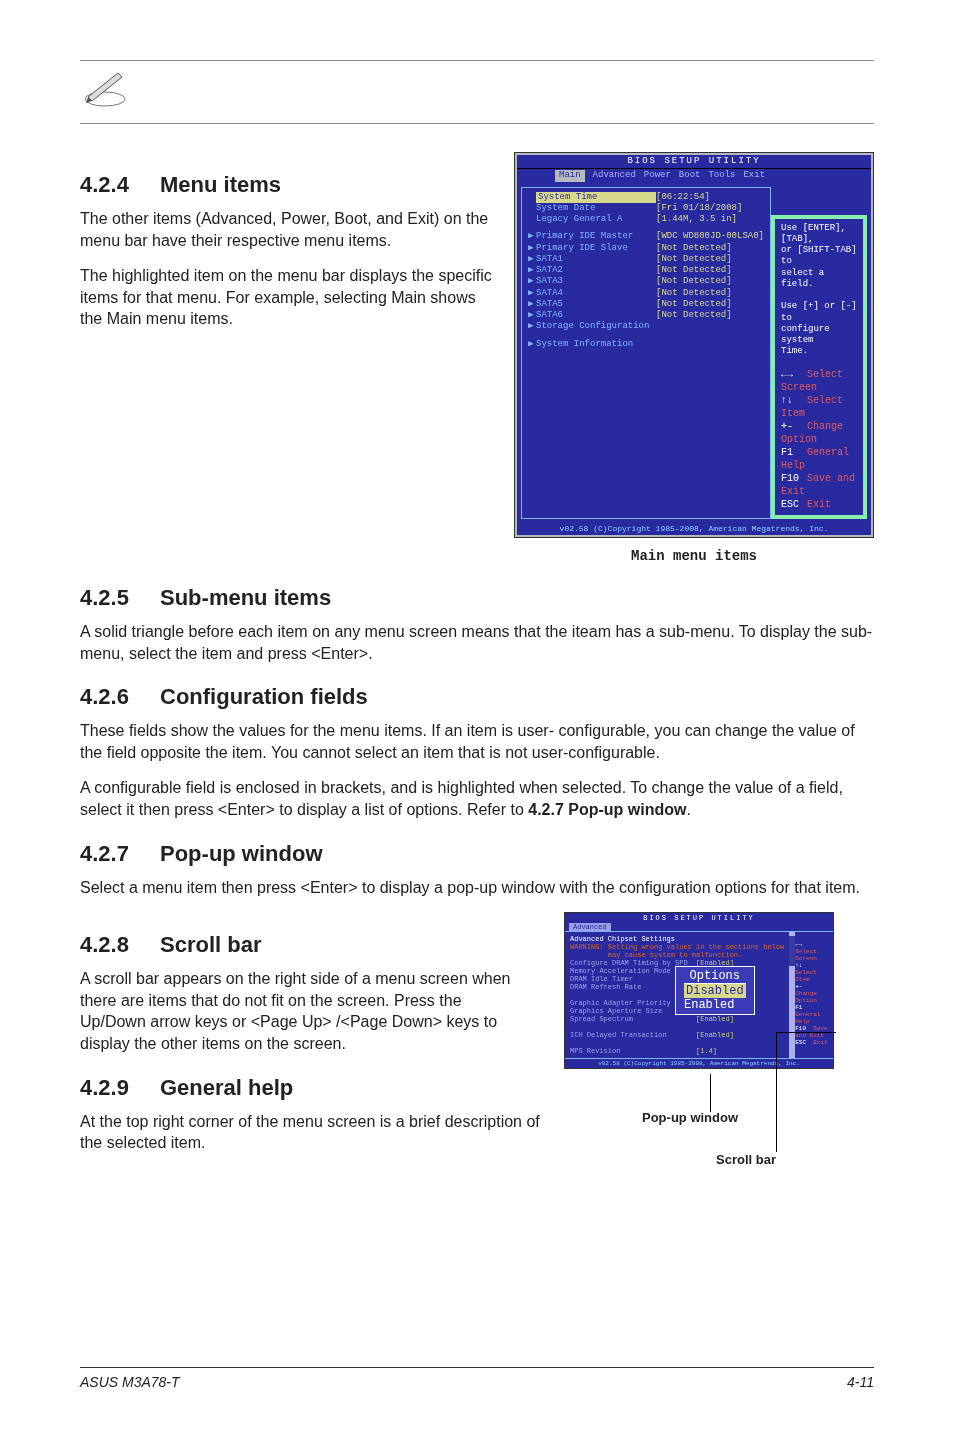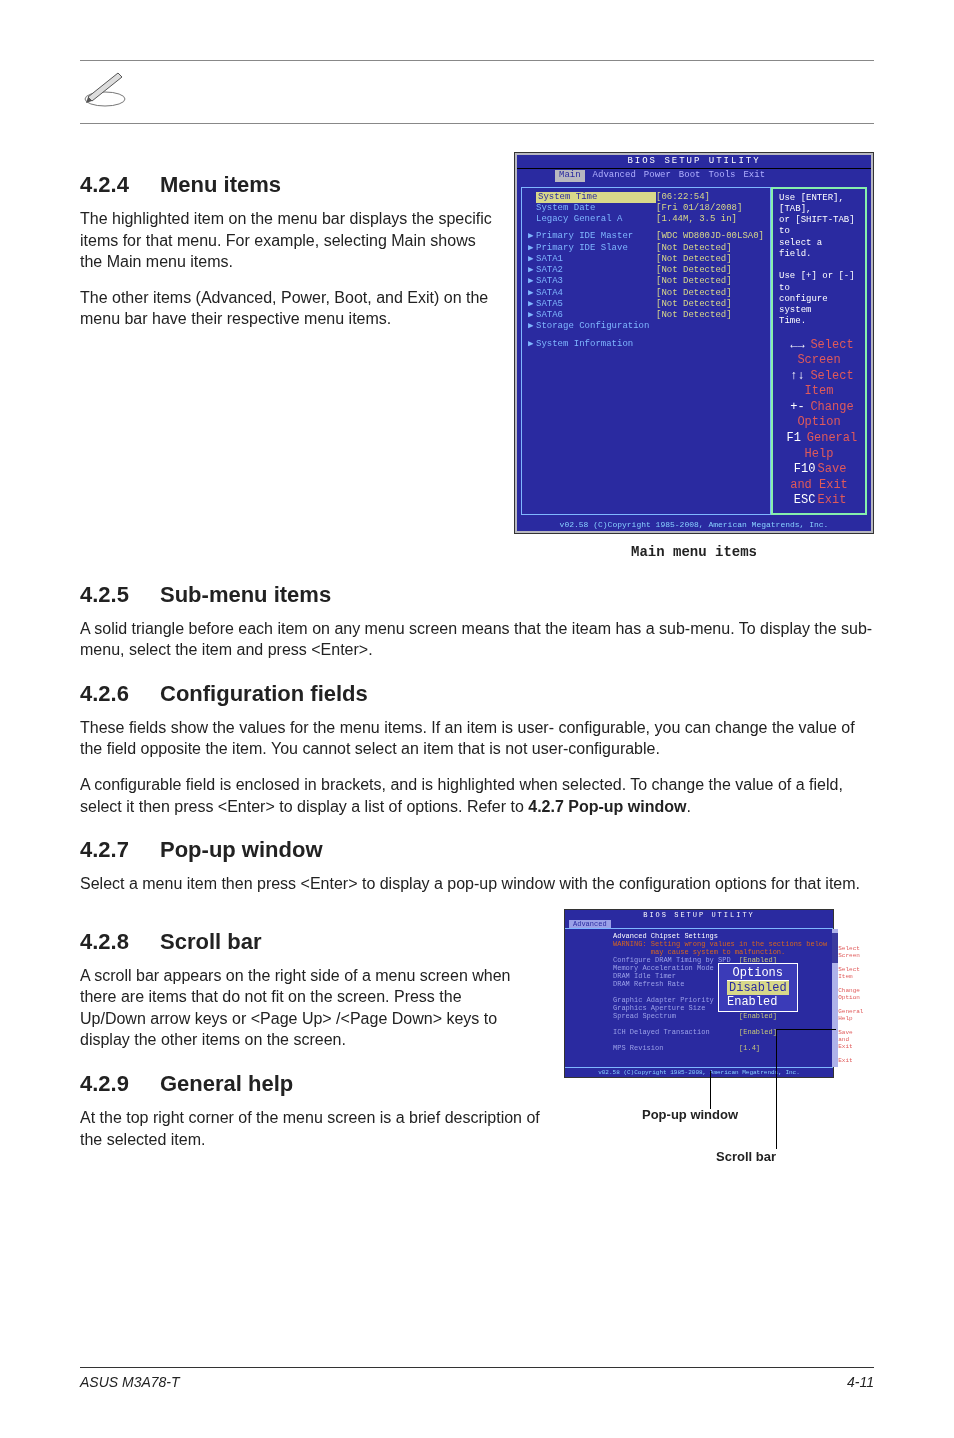--- a/index.html
+++ b/index.html
@@ -71,31 +71,32 @@
     padding:4px;
   }
   .bios-left{
     flex:1.6;
     border:1px solid #7fb7ff;
     padding:4px 6px;
     color:#7fb7ff;
   }
   .bios-right{
     flex:1;
-    border:2px solid #86efac;
+    border:4px solid #86efac;
     padding:4px 6px;
     color:#fff;
+    margin-top:28px;
   }
   .bios-row{ display:flex; white-space:pre; }
   .bios-row .lab{ color:#7fb7ff; width:120px; }
   .bios-row .val{ color:#d8d88a;text-align:right; }
   .bios-row.hi .lab{ background:#d8d88a; color:#2a2aa0; padding:0 2px;}
   .bios-row .tri{ color:#7fb7ff; width:8px; }
   .bios-sep{ height:6px; }
-  .bios-help-keys{ color:#e05a5a; font-size:12px; margin-top:10px; line-height:1.3;text-align:center;}
+  .bios-help-keys{ color:#e05a5a; font-size:10px; margin-top:10px; line-height:1.3;}
   .bios-help-keys .k{ color:#fff; display:inline-block; width:26px;}
   .bios-foot{
     background:#2a2aa0; color:#88d0ff; font-size:8px; text-align:center; padding:1px 0;
   }
   .caption { text-align:center; font-weight:bold; font-size:14px; margin-top:10px;}
   .bold { font-weight:bold; }
 
   
   .bios2-wrap{ width:310px; position:relative;}
   .bios2{
@@ -104,21 +105,21 @@
     border:1px solid #333;
     font-family:"Courier New",monospace;
     font-size:7px;
     color:#9aa0e8;
   }
   .bios2 .title{ text-align:center; color:#fff; letter-spacing:2px; padding:1px 0; font-size:7px;}
   .bios2 .tabs{ display:flex; gap:6px; padding:0 4px; border-bottom:1px solid #7fb7ff;}
   .bios2 .tabs span{ padding:0 4px;}
   .bios2 .tabs .act{ background:#9aa0e8; color:#2a2aa0;}
   .bios2 .body{ display:flex; }
-  .bios2 .bl{ flex:1.7; padding:3px 5px; border-right:1px solid #7fb7ff; position:relative;margin-left:43px;}
+  .bios2 .bl{ flex:1.7; padding:3px 5px; border-right:1px solid #7fb7ff; position:relative;}
   .bios2 .br{ flex:1; padding:3px 5px;}
   .bios2 .row{ white-space:pre; }
   .bios2 .val{ color:#c7c77a; }
   .bios2 .hdr{ color:#fff; }
   .bios2 .warn{ color:#d6651f; }
   .bios2 .keys{ color:#e05a5a; font-size:6px; margin-top:6px;}
   .bios2 .keys .k{ color:#fff; display:inline-block; width:18px;}
   .bios2 .foot{ background:#2a2aa0; color:#88d0ff; font-size:6px; text-align:center; padding:1px 0; border-top:1px solid #7fb7ff;}
   .bios2 .popup{
     position:absolute; left:110px; top:34px;
@@ -165,22 +166,22 @@
         <path d="M8 30 L12 34 L6 36 Z" fill="#555"></path>
       </svg>
   </span>
 </div>
 
 <div class="two-col">
   <div class="textcol">
     <h2 class="section">
       <span class="num">4.2.4</span><span>Menu items</span>
     </h2>
+    <p class="body">The other items (Advanced, Power, Boot, and Exit) on the menu bar have their respective menu items.</p>
     <p class="body">The highlighted item on the menu bar  displays the specific items for that menu. For example, selecting Main shows the Main menu items.</p>
-    <p class="body">The other items (Advanced, Power, Boot, and Exit) on the menu bar have their respective menu items.</p>
   </div>
   <div class="bios-shot">
     <div class="bios-outer">
       <div class="bios-titlebar">BIOS SETUP UTILITY</div>
       <div class="bios-tabs">
         <span class="active">Main</span>
         <span>Advanced</span>
         <span>Power</span>
         <span>Boot</span>
         <span>Tools</span>

